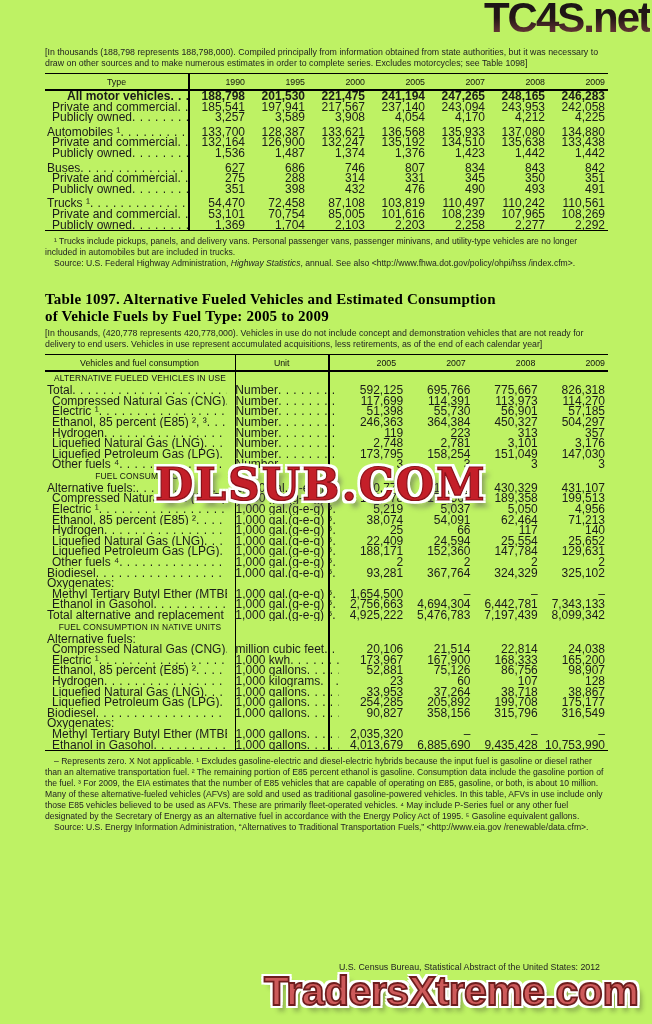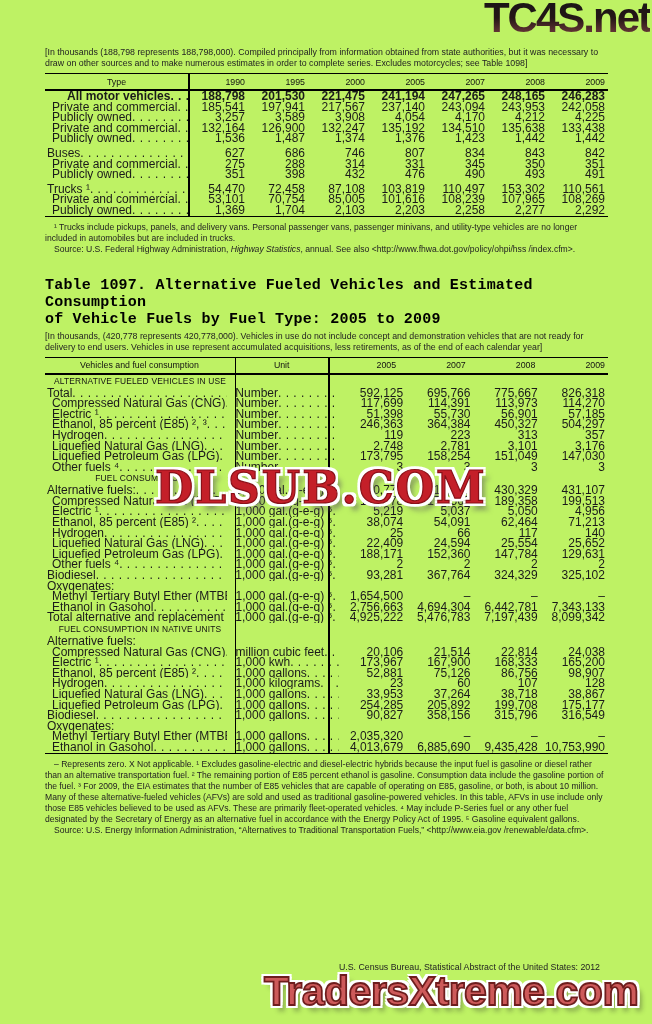--- a/index.html
+++ b/index.html
@@ -35,21 +35,21 @@
   .leader{flex:1 1 auto;overflow:hidden;white-space:nowrap;}
   .leader::after{content:" . . . . . . . . . . . . . . . . . . . . . . . . . . . . . . . . . . . . . . . . . . . . . . . . . . . . . . . .";letter-spacing:.5px;}
   .in0{padding-left:2px;}
   .in1{padding-left:7px;}
   .in2{padding-left:22px;}
 
   .sect{height:13px;line-height:13px;width:190px;text-align:center;font-size:8.4px;letter-spacing:.2px;color:#111;}
 
   .fnotes{margin-top:5px;font-size:8.6px;line-height:11px;color:#222;}
   .fnotes p{margin:0;text-indent:9px;}
-  .gap-1097{margin-top:22px;font-family:Liberation Mono, monospace;}
+  .gap-1097{margin-top:22px;}
 
   .footer-left{position:absolute;left:45px;top:1000px;font-size:17px;color:#111;margin-top:44px;}
   .footer-left .pagenum{margin-right:10px;}
   .footer-right{position:absolute;right:52px;top:962px;font-size:8.8px;color:#222;}
 
   
   .wm-top{position:absolute;top:-6px;right:2px;z-index:30;
           font-family:"Liberation Sans",sans-serif;font-weight:bold;font-size:42px;letter-spacing:-2px;
           color:#3b2424;}
   @supports (-webkit-background-clip: text){
@@ -123,20 +123,33 @@
               <span class="leader"></span>
             </span>
             <span class="c96-val">3,257</span>
             <span class="c96-val">3,589</span>
             <span class="c96-val">3,908</span>
             <span class="c96-val">4,054</span>
             <span class="c96-val">4,170</span>
             <span class="c96-val">4,212</span>
             <span class="c96-val">4,225</span>
           </div>
+          <div class="trow gap">
+            <span class="stub stub96 in0">
+              <span class="lbl">Automobiles ¹</span>
+              <span class="leader"></span>
+            </span>
+            <span class="c96-val">133,700</span>
+            <span class="c96-val">128,387</span>
+            <span class="c96-val">133,621</span>
+            <span class="c96-val">136,568</span>
+            <span class="c96-val">135,933</span>
+            <span class="c96-val">137,080</span>
+            <span class="c96-val">134,880</span>
+          </div>
           <div class="trow">
             <span class="stub stub96 in1">
               <span class="lbl">Private and commercial</span>
               <span class="leader"></span>
             </span>
             <span class="c96-val">132,164</span>
             <span class="c96-val">126,900</span>
             <span class="c96-val">132,247</span>
             <span class="c96-val">135,192</span>
             <span class="c96-val">134,510</span>
@@ -198,21 +211,21 @@
           <div class="trow gap">
             <span class="stub stub96 in0">
               <span class="lbl">Trucks ¹</span>
               <span class="leader"></span>
             </span>
             <span class="c96-val">54,470</span>
             <span class="c96-val">72,458</span>
             <span class="c96-val">87,108</span>
             <span class="c96-val">103,819</span>
             <span class="c96-val">110,497</span>
-            <span class="c96-val">153,302</span>
+            <span class="c96-val">110,242</span>
             <span class="c96-val">110,561</span>
           </div>
           <div class="trow">
             <span class="stub stub96 in1">
               <span class="lbl">Private and commercial</span>
               <span class="leader"></span>
             </span>
             <span class="c96-val">53,101</span>
             <span class="c96-val">70,754</span>
             <span class="c96-val">85,005</span>

